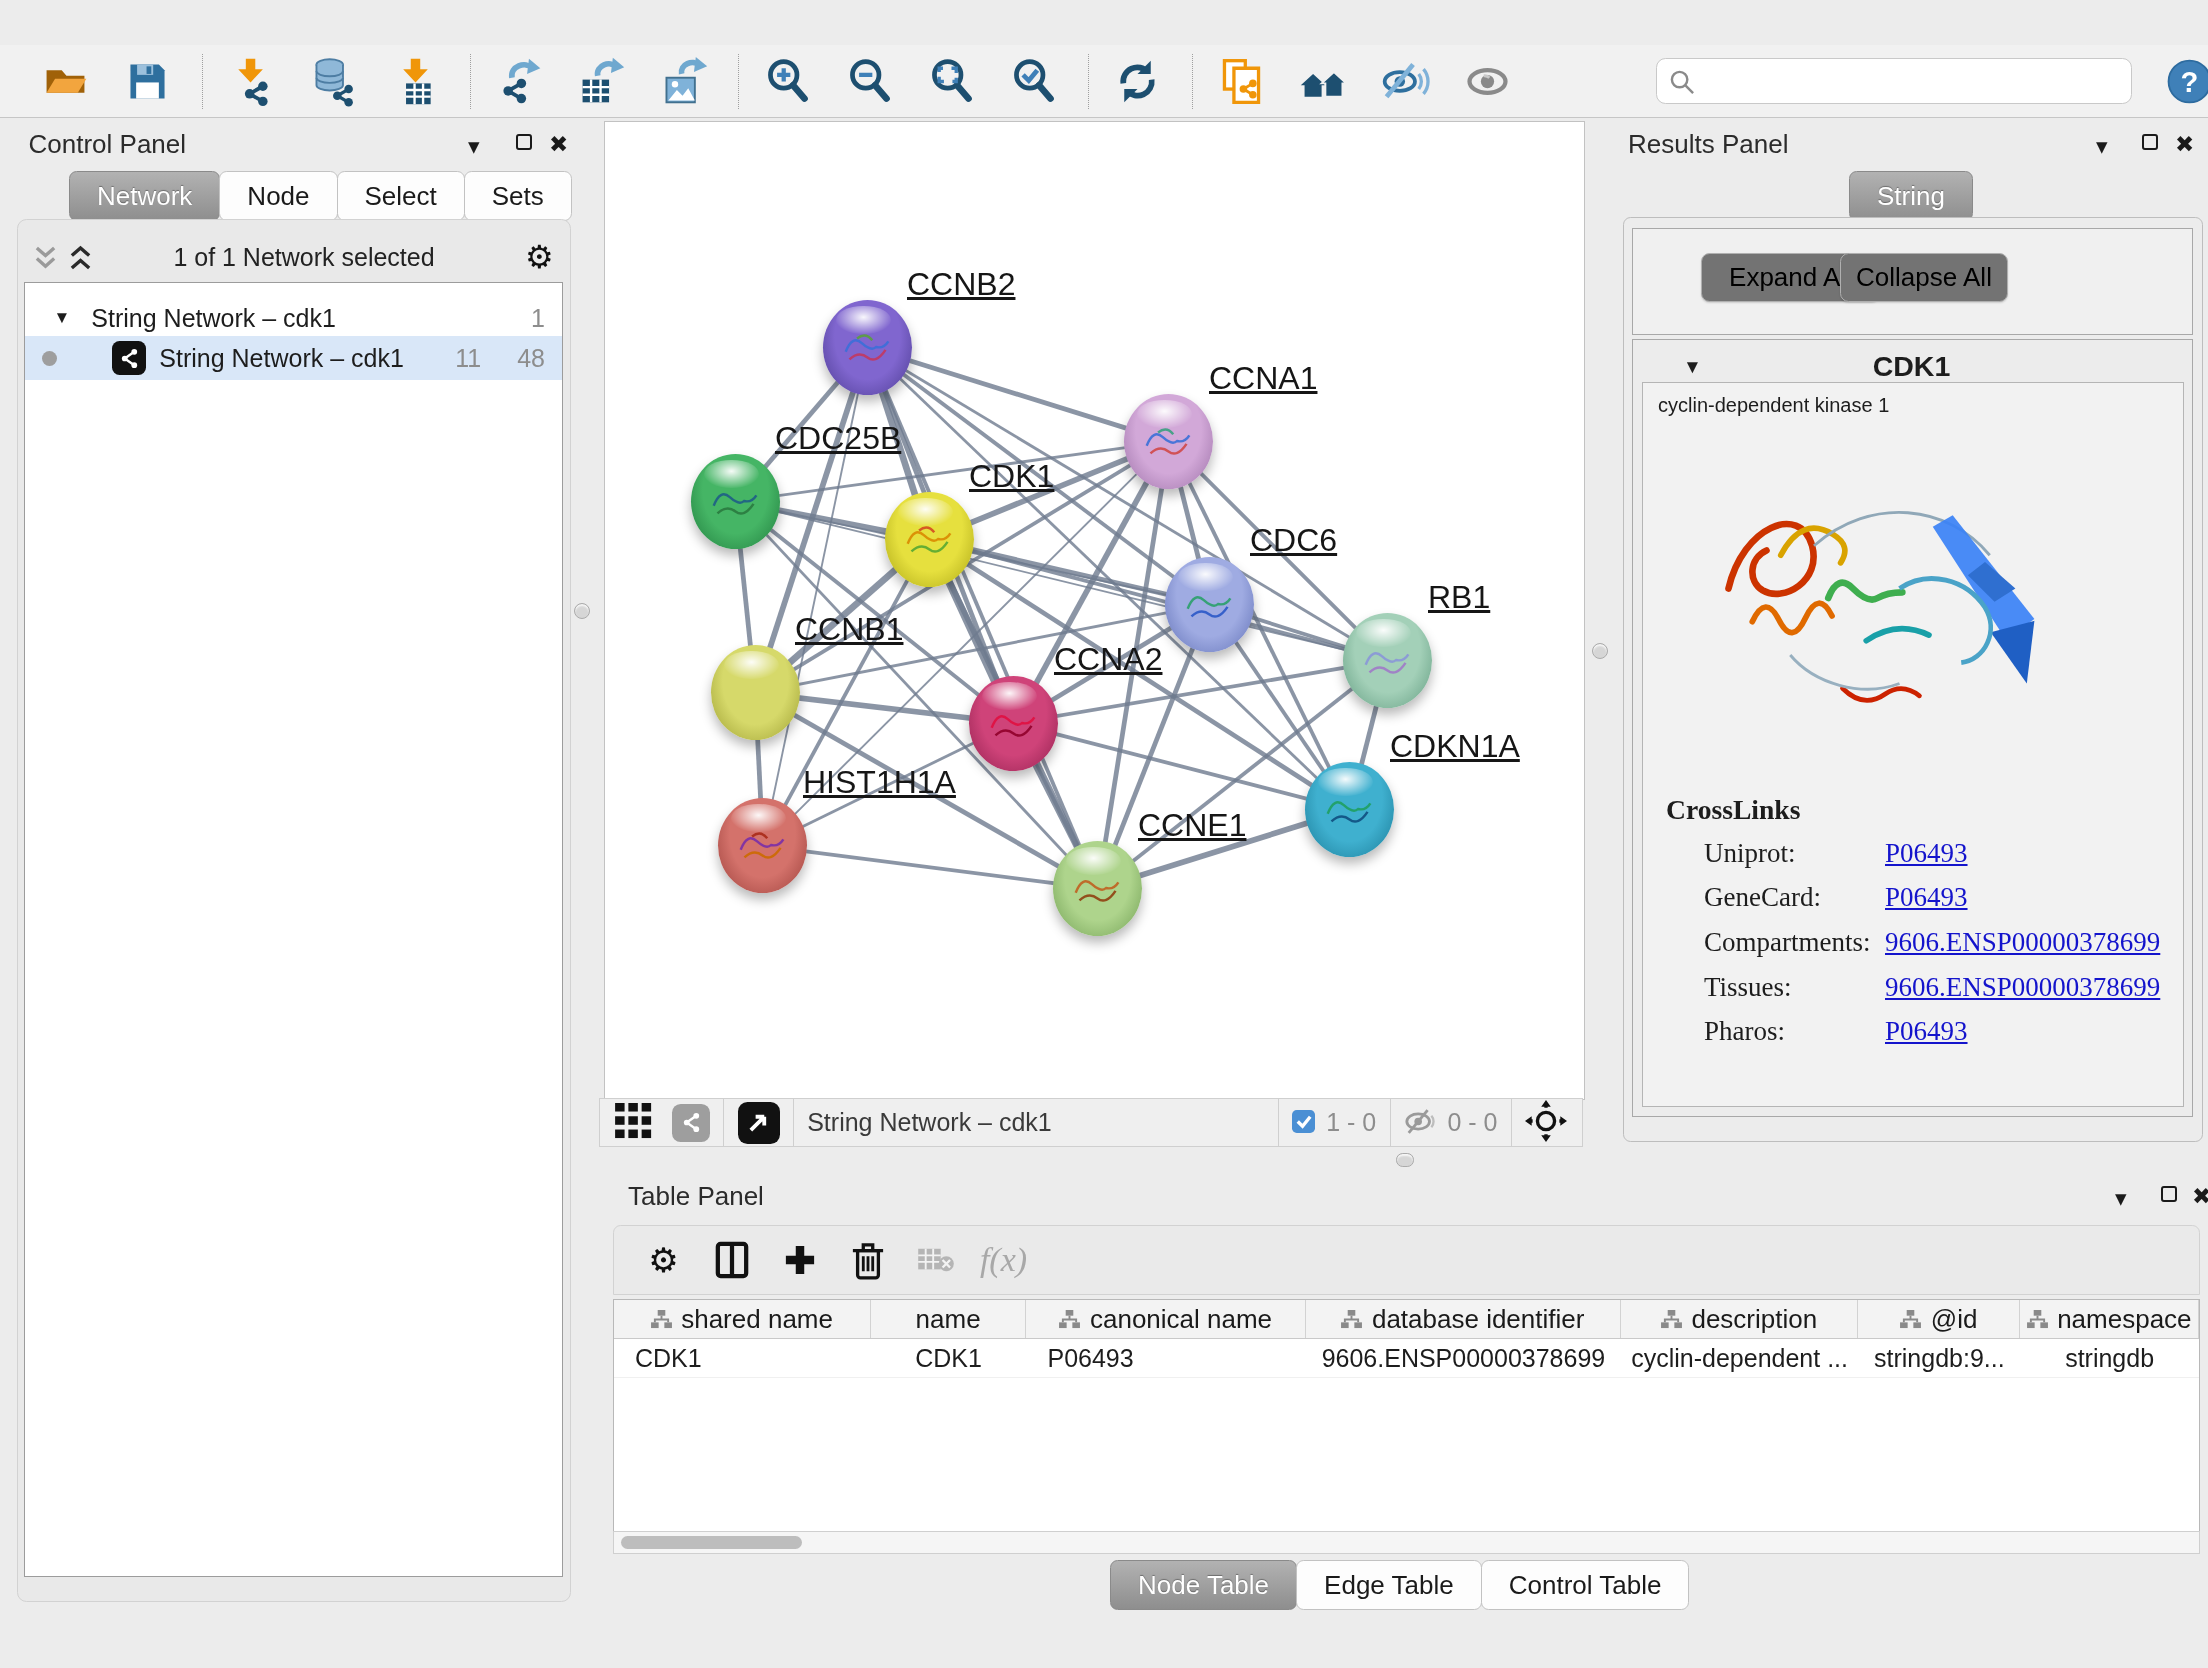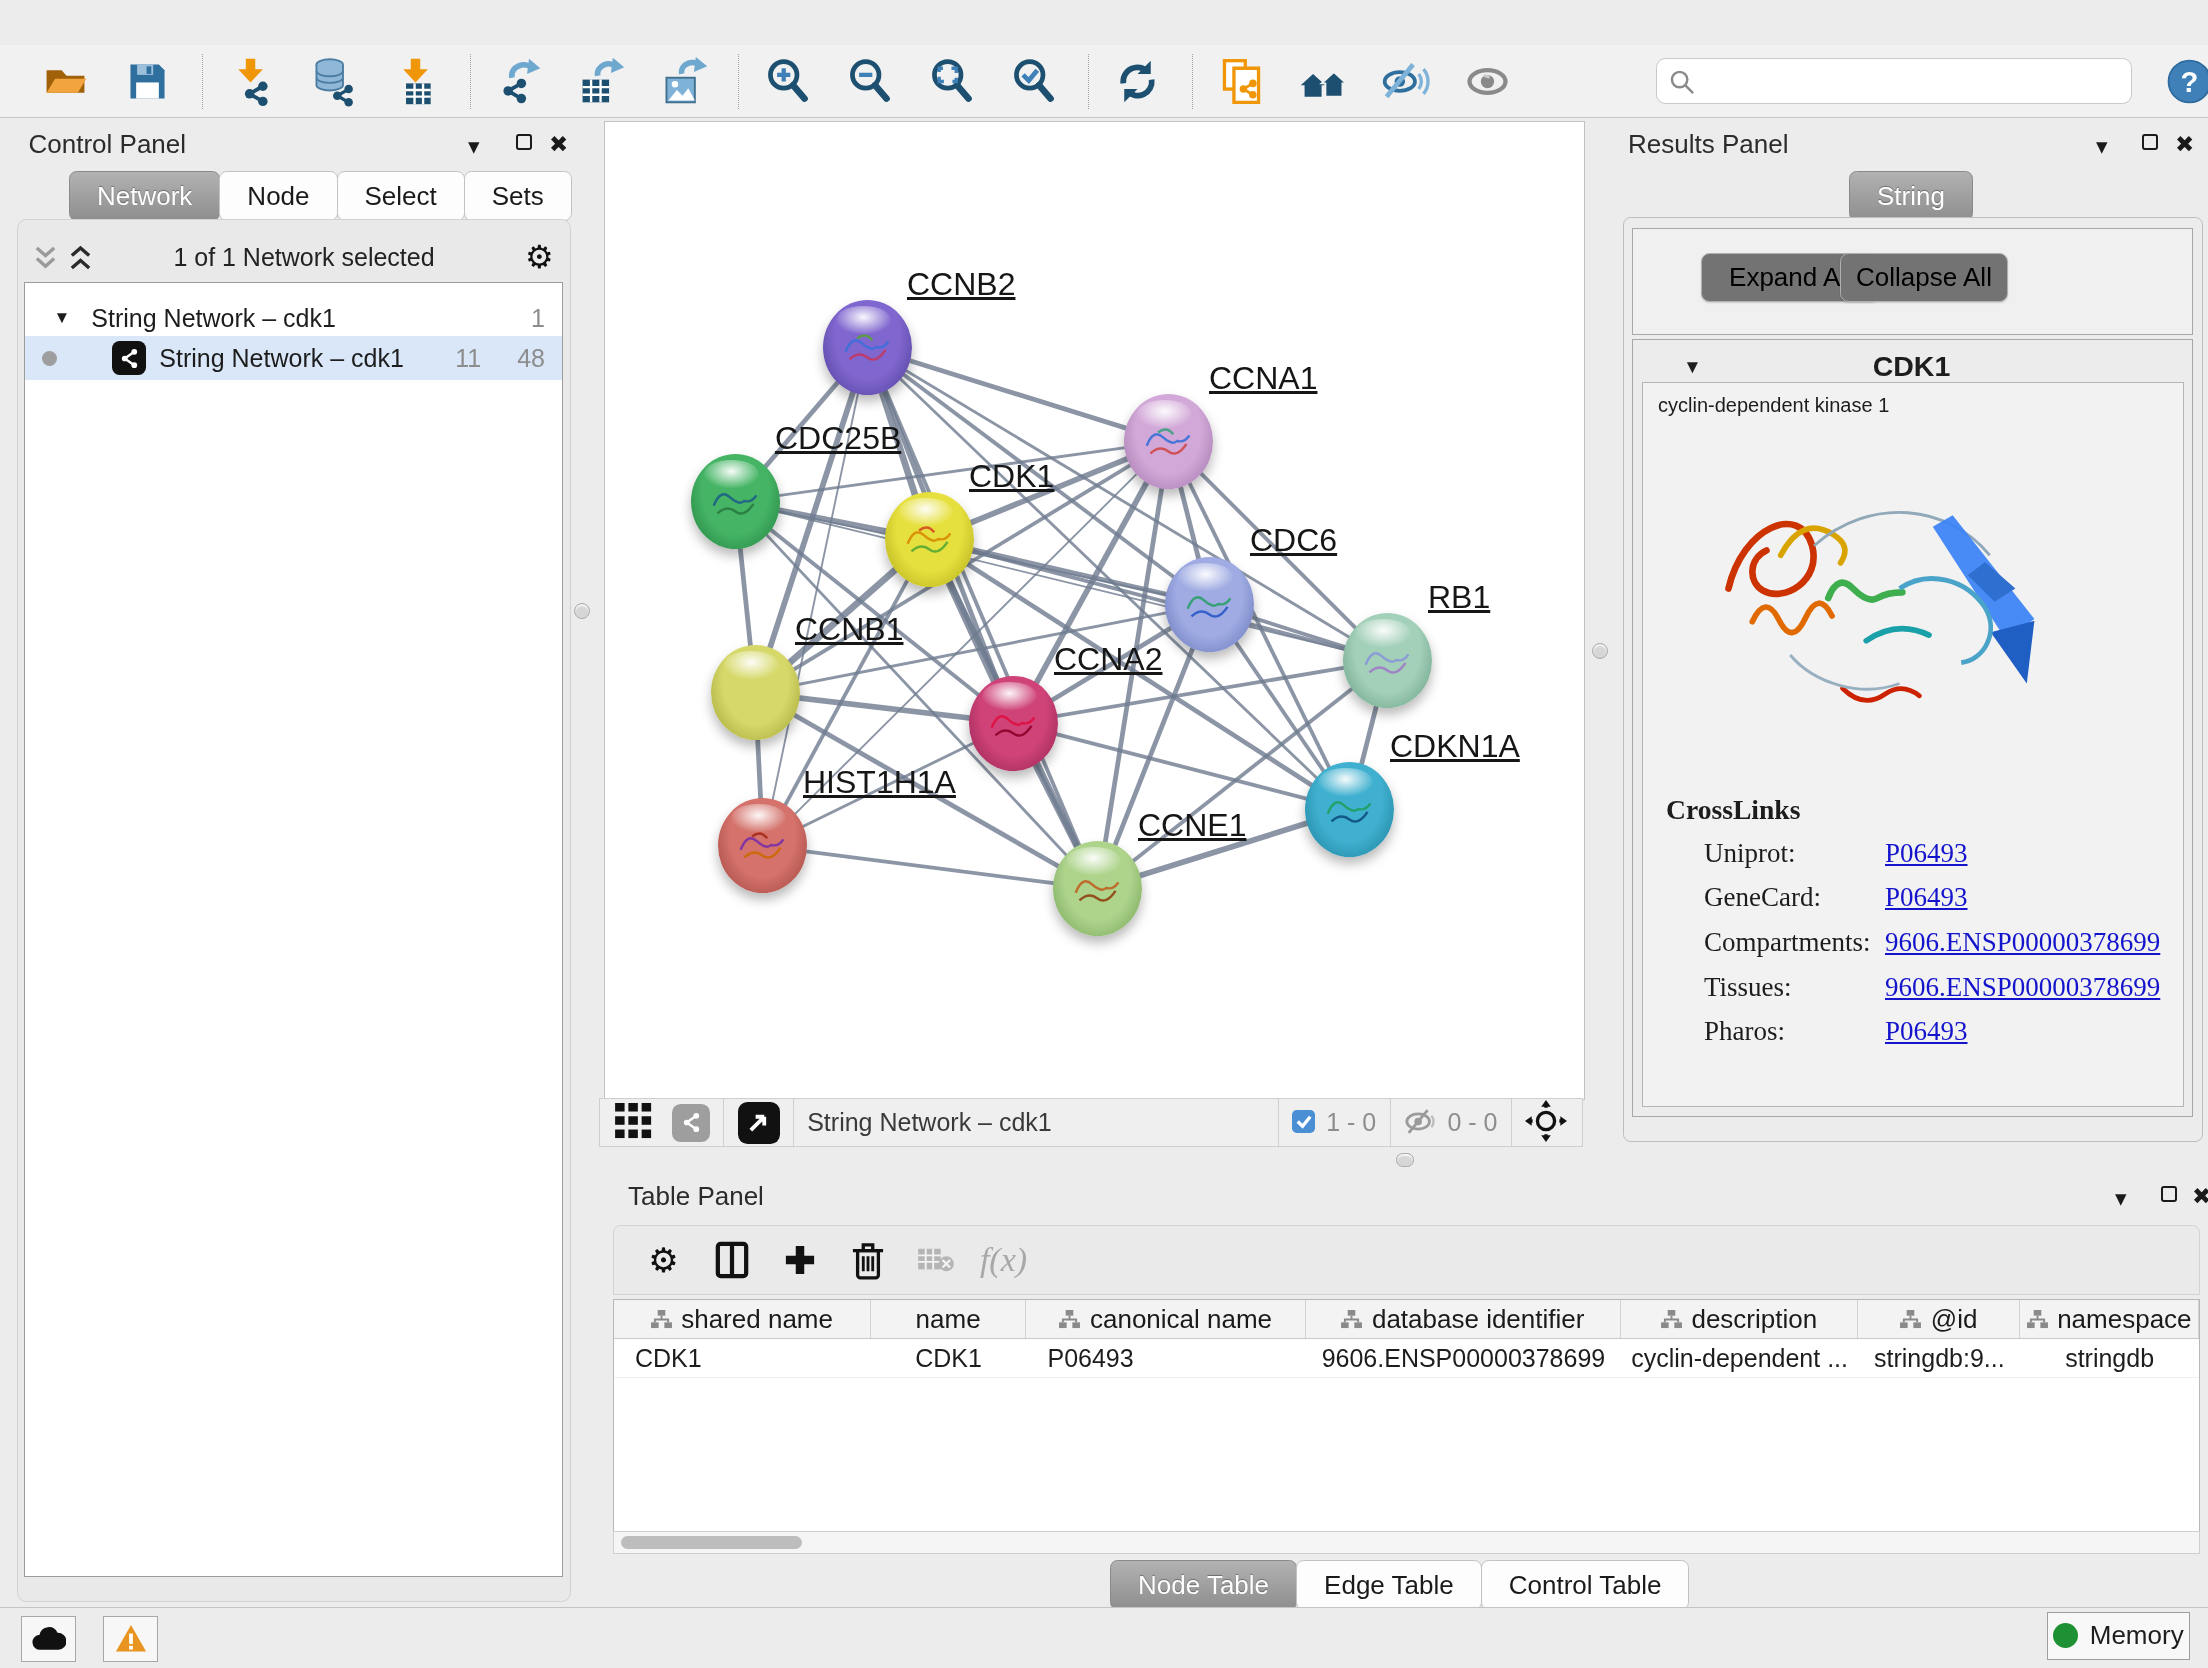--- a/index.html
+++ b/index.html
@@ -652,33 +652,15 @@
     <div class="hscroll">
         <div class="hthumb"></div>
       </div>
     <div class="tp-tabs" id="tp-tabs">
         <span class="tab sel">Node Table</span>
         <span class="tab">Edge Table</span>
         <span class="tab">Control Table</span>
       </div>
   </div>
 
-  <div class="statusbar">
-    <div class="sbtn" style="left:21px;top:7.6px;width:53px;">
-      <svg width="34" height="25" viewBox="0 0 36 26">
-          <path d="M9 25a8 8 0 0 1-1-16 10 10 0 0 1 19-2 7 7 0 0 1 1 18z" fill="#111"></path>
-        </svg>
-    </div>
-    <div class="sbtn" style="left:103px;top:7.6px;width:53px;">
-      <svg width="32" height="28.5" viewBox="0 0 34 30">
-          <path d="M17 1l16 28H1z" fill="#e89420"></path>
-          <rect x="15" y="10" width="4" height="11" fill="#fff"></rect>
-          <rect x="15" y="23" width="4" height="4" fill="#fff"></rect>
-        </svg>
-    </div>
-    <div class="membtn">
-      <span class="dotg"></span>
-      <span>Memory</span>
-    </div>
-  </div>
 
 </div>
 
 
 </body></html>

